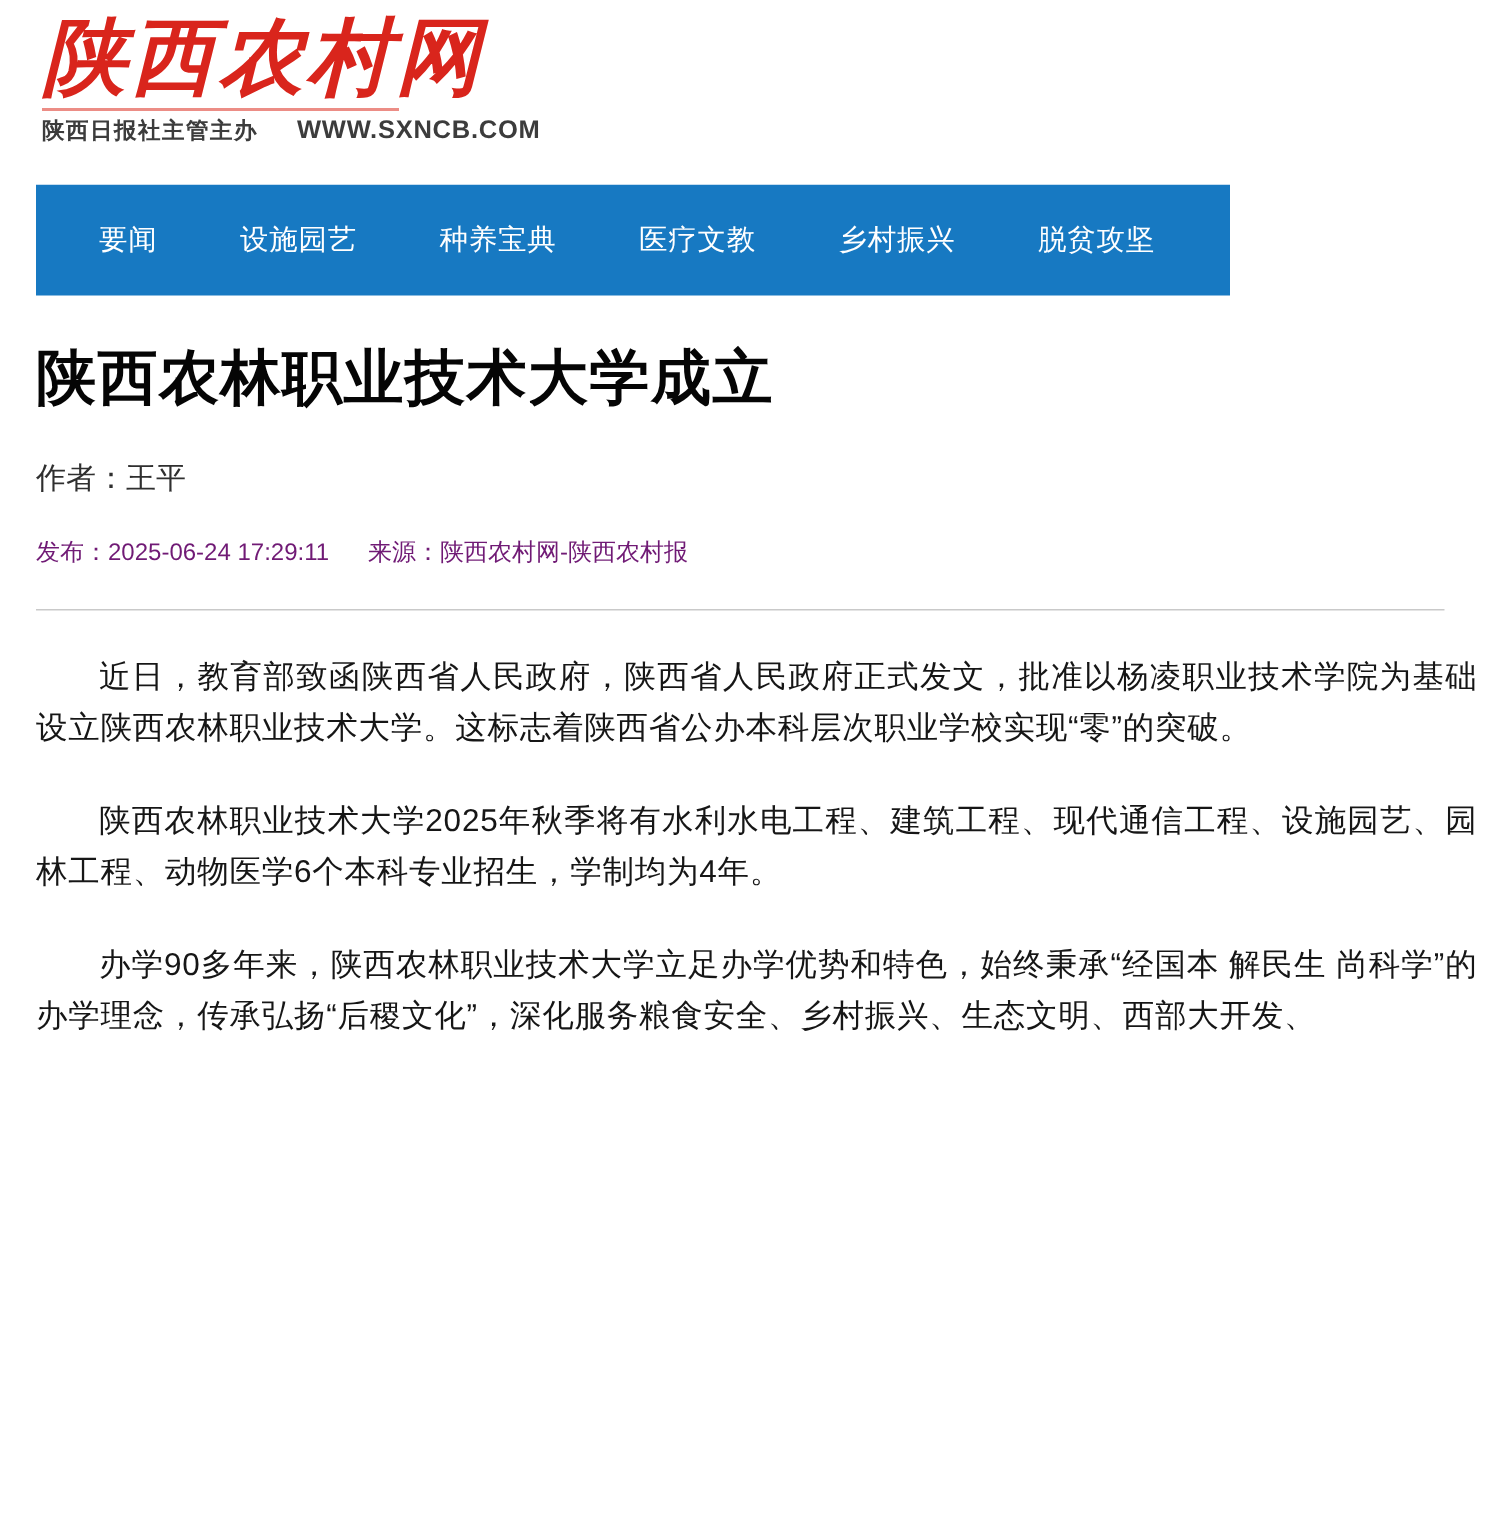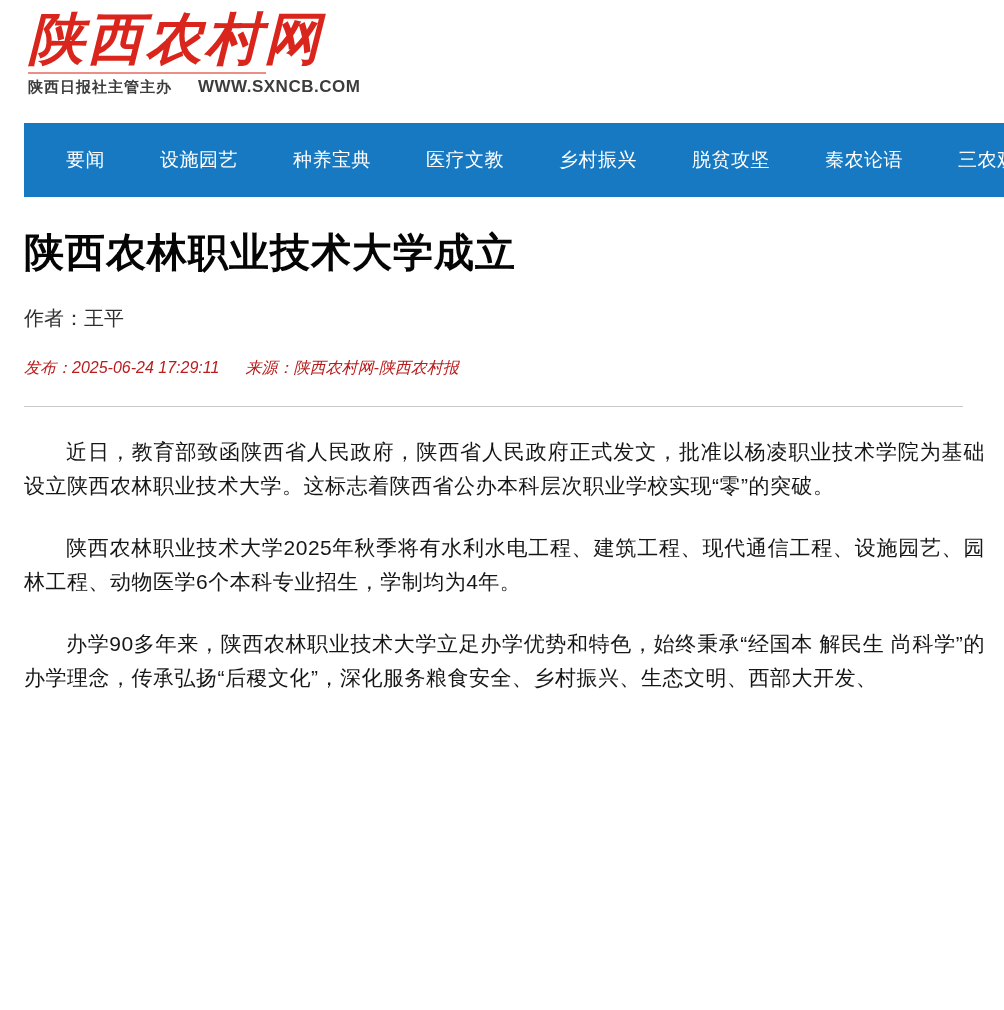--- a/index.html
+++ b/index.html
@@ -16,36 +16,36 @@
     font-weight:bold;font-style:italic;
     font-size:56px;line-height:64px;color:#d9251c;
     letter-spacing:3px;white-space:nowrap;
   }
   .logo-underline{width:238px;height:2px;background:#ec8d86;margin:2px 0 3px 0;}
   .logo-sub{display:flex;align-items:baseline;gap:26px;color:#3c3c3c;font-weight:bold;}
   .logo-sub .sub-left{font-size:15px;letter-spacing:1px;}
   .logo-sub .sub-right{font-size:17px;letter-spacing:.5px;}
   
   .nav{
-    margin-left:24px;width:980px;height:74px;background:#1779c2;
+    margin-left:24px;width:796px;height:74px;background:#1779c2;
     display:flex;align-items:center;gap:55px;padding-left:42px;
     box-sizing:border-box;overflow:hidden;white-space:nowrap;
   }
   .nav-item{color:#ffffff;font-size:19px;letter-spacing:.5px;cursor:pointer;flex:0 0 auto;}
   
   .main{margin-left:24px;width:961px;}
   .breadcrumb{padding-top:58px;font-size:16px;color:#3d3d3d;}
   .breadcrumb .crumb{cursor:pointer;}
   .breadcrumb .sep{margin:0 8px;color:#3d3d3d;}
   .article-title{
     margin:32px 0 0 0;font-size:40px;line-height:46px;color:#050505;
     font-weight:bold;letter-spacing:1px;
   }
   .author-row{margin-top:30px;font-size:20px;color:#2f2f2f;}
-  .pub-row{margin-top:26px;font-size:16px;color:#b91c1c;font-style:italic;}
+  .pub-row{margin-top:26px;font-size:16px;color:#701a75;}
   .pub-row .pub-time{margin-right:26px;}
   .divider{margin-top:27px;width:939px;height:1px;background:#c9c9c9;}
   .article-body{
     margin-top:16px;font-size:21px;line-height:34px;color:#161616;
     text-align:justify;letter-spacing:.5px;
   }
   .article-body p{text-indent:2em;margin:28px 0;}
 </style>
 </head>
 <body>

